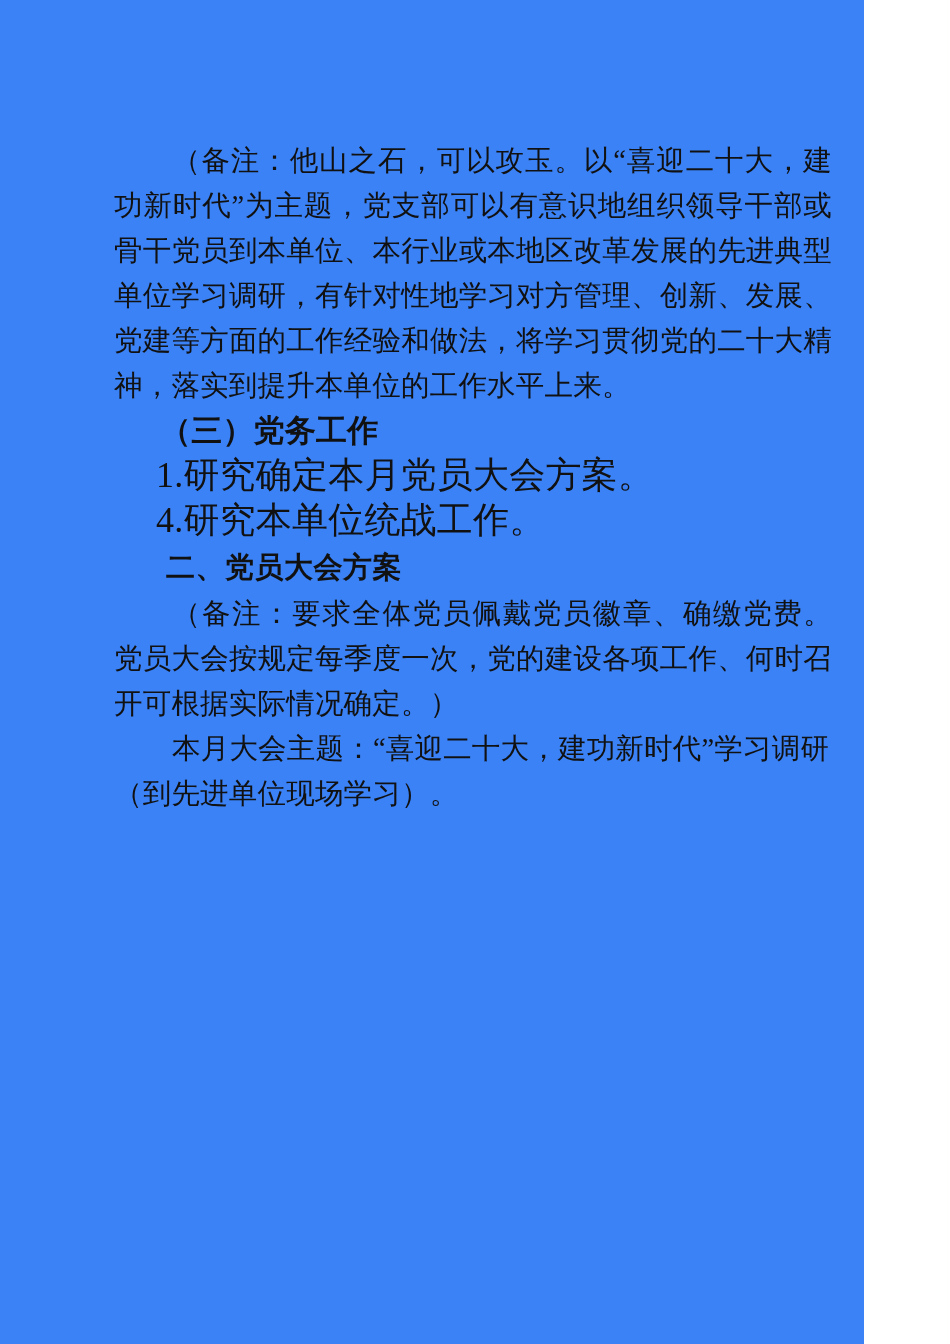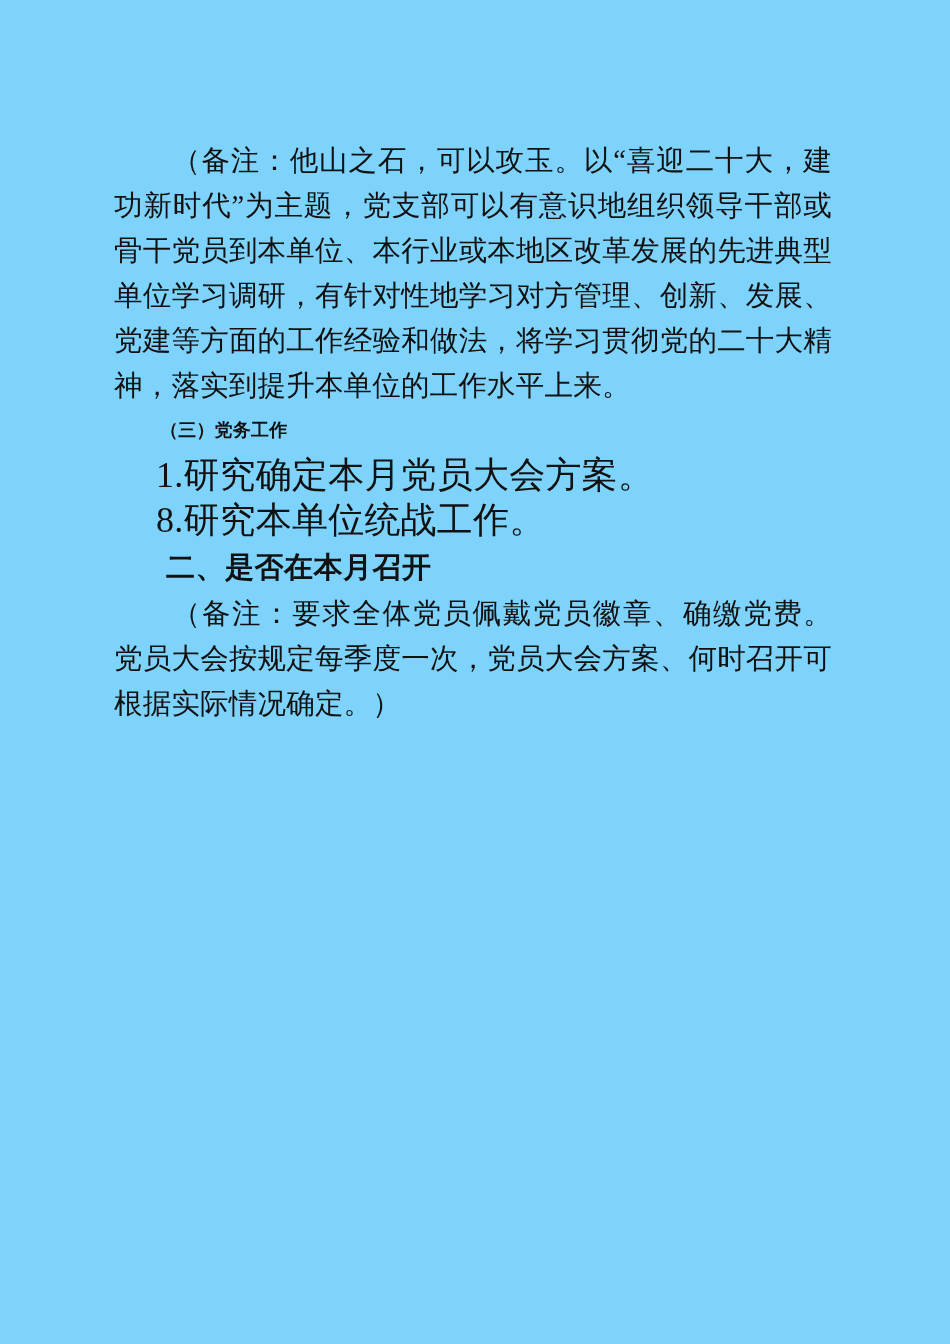--- a/index.html
+++ b/index.html
@@ -6,23 +6,23 @@
     margin: 0;
     padding: 0;
     background: #ffffff;
   }
   body {
     font-family: "Liberation Serif", "DejaVu Serif", serif;
     color: #000000;
   }
   #page {
     position: relative;
-    width: 950px;
+    width: 864px;
     height: 1344px;
-    background: #7dd3fc;
+    background: #3b82f6;
     overflow: hidden;
     box-sizing: border-box;
   }
   #content {
     position: absolute;
     left: 114px;
     top: 138px;
     width: 718px;
   }
   
@@ -42,21 +42,21 @@
   .para.item {
     text-indent: 42px;
     text-align: left;
     font-size: 36px;
   }
   
   .para.subhead {
     text-indent: 46px;
     text-align: left;
     font-weight: bold;
-    font-size: 18px;
+    font-size: 31px;
   }
   
   .para.heading {
     font-family: "Liberation Sans", "DejaVu Sans", sans-serif;
     font-weight: bold;
     font-size: 29px;
     line-height: 48px;
     text-indent: 52px;
     text-align: left;
     letter-spacing: 0.5px;
@@ -70,23 +70,24 @@
 
 <div id="page">
   <div id="content">
 
     <p class="para">（备注：他山之石，可以攻玉。以“喜迎二十大，建功新时代”为主题，党支部可以有意识地组织领导干部或骨干党员到本单位、本行业或本地区改革发展的先进典型单位学习调研，有针对性地学习对方管理、创新、发展、党建等方面的工作经验和做法，将学习贯彻党的二十大精神，落实到提升本单位的工作水平上来。</p>
 
     <p class="para subhead">（三）党务工作</p>
 
     <p class="para item">1.研究确定本月党员大会方案。</p>
 
-    <p class="para item">8.研究本单位统战工作。</p>
+    <p class="para item">4.研究本单位统战工作。</p>
 
 
 
-    <p class="para heading">二、是否在本月召开</p>
+    <p class="para heading">二、党员大会方案</p>
 
-    <p class="para">（备注：要求全体党员佩戴党员徽章、确缴党费。党员大会按规定每季度一次，党员大会方案、何时召开可根据实际情况确定。）</p>
+    <p class="para">（备注：要求全体党员佩戴党员徽章、确缴党费。党员大会按规定每季度一次，党的建设各项工作、何时召开可根据实际情况确定。）</p>
 
+    <p class="para tail">本月大会主题：“喜迎二十大，建功新时代”学习调研（到先进单位现场学习）。</p>
 
   </div>
 </div>
 
 </body></html>

